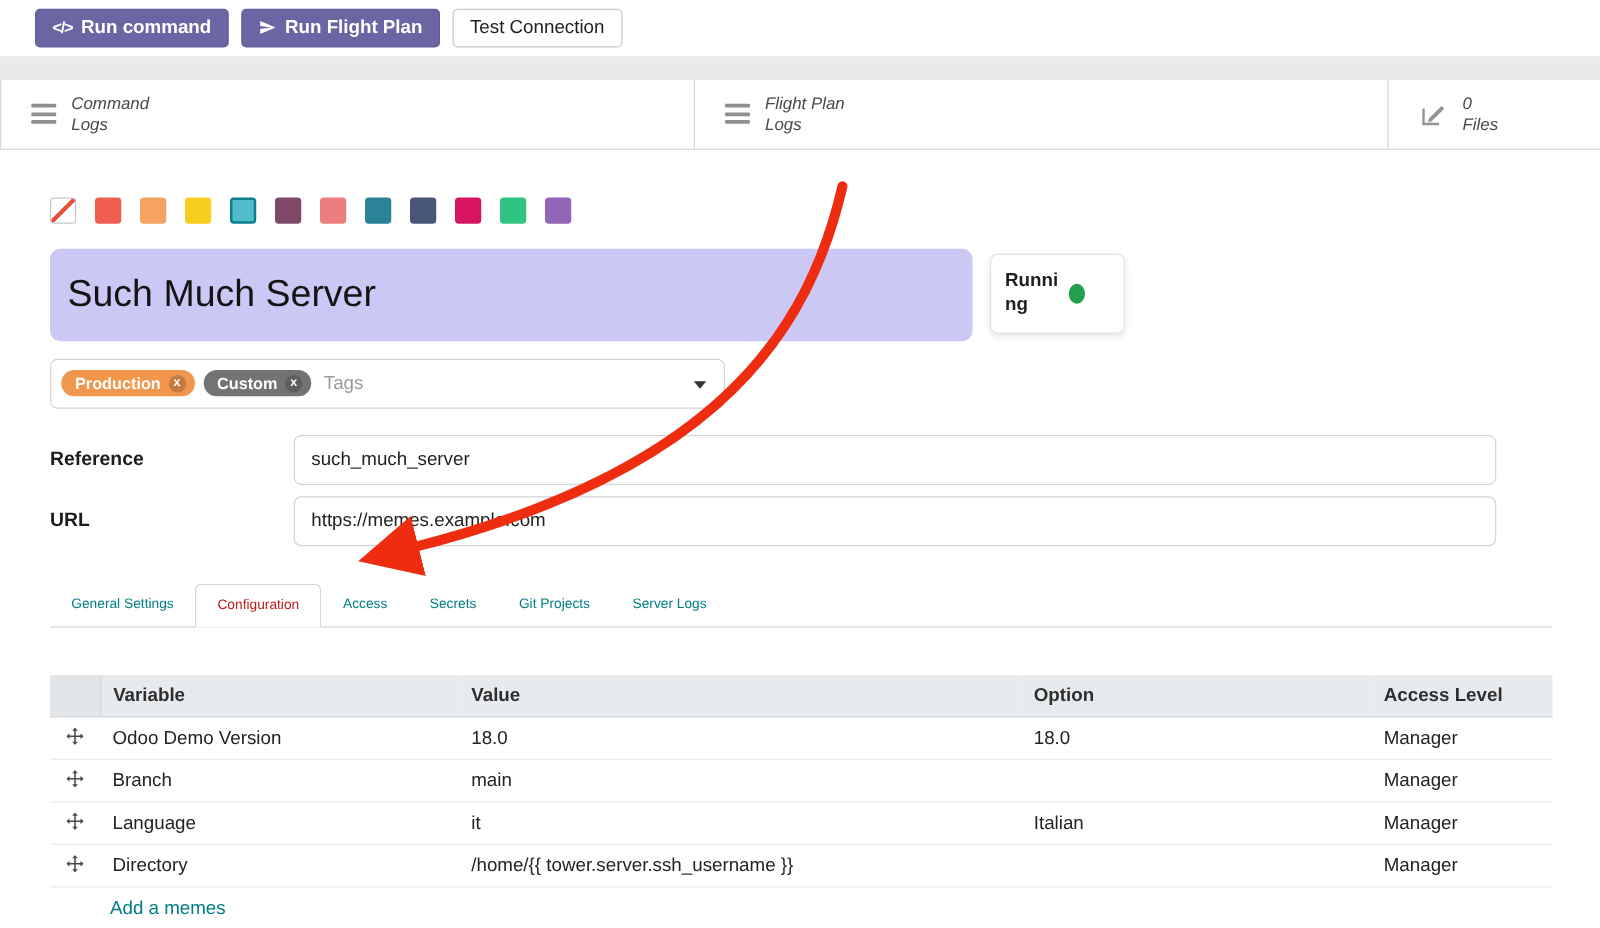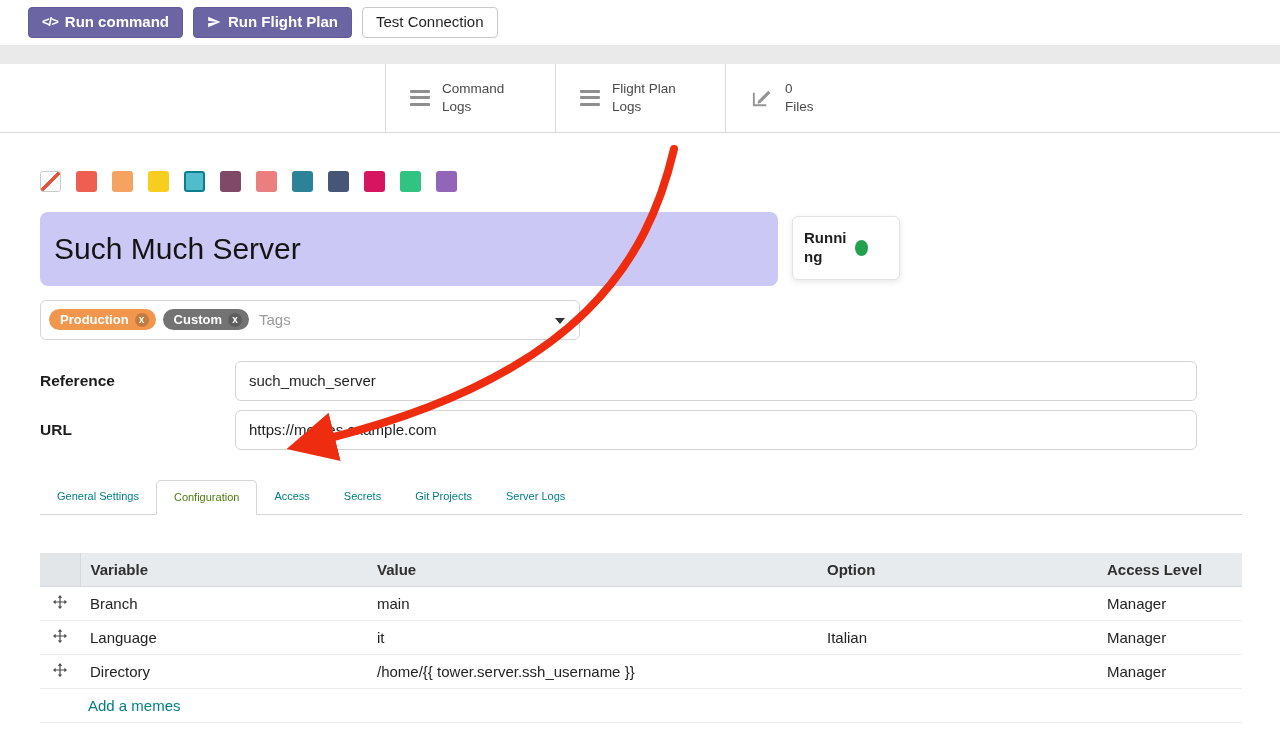--- a/index.html
+++ b/index.html
@@ -10,21 +10,21 @@
   .toolbar { display:flex; gap:10px; align-items:center; padding:7px 0 7px 28px; background:#fff; }
   .btn { font-size:15px; padding:5px 13px; border-radius:4px; border:1px solid transparent; cursor:pointer;
     display:inline-flex; align-items:center; gap:7px; line-height:1.25; }
   .btn-primary { background:#6b66a3; color:#fff; border-color:#615c99; font-weight:700; }
   .btn-secondary { background:#fff; color:#1f1f1f; border-color:#c9c9c9; font-weight:400; }
   .code-glyph { font-weight:700; font-size:13px; letter-spacing:-1px; }
 
   .gray-band { height:19px; background:#eaeaea; }
 
   
-  .stats-row { height:69px; border-bottom:1px solid #d9d9d9; display:flex; justify-content:center; background:#fff; }
+  .stats-row { height:56px; border-bottom:1px solid #d9d9d9; display:flex; justify-content:space-between; background:#fff;font-style:italic; }
   .stat { display:flex; align-items:center; gap:12px; padding:0 24px; border-left:1px solid #d9d9d9; cursor:pointer; min-width:170px; }
   .stat-lines { font-size:13.5px; color:#4a4a4a; line-height:1.3; }
   .icon-menu { display:flex; flex-direction:column; gap:3.5px; }
   .icon-menu i { display:block; width:20px; height:3px; background:#8f8f8f; border-radius:1px; }
 
   .content { padding:0 38px 0 40px; }
 
   
   .swatch-row { margin-top:38px; display:flex; gap:15px; }
   .swatch { width:21px; height:21px; border-radius:3px; cursor:pointer; }
@@ -56,21 +56,21 @@
   .field-row { display:flex; align-items:center; }
   .field-row.first { margin-top:21px; }
   .field-row + .field-row { margin-top:9px; }
   .field-label { width:195px; font-weight:700; font-size:15.5px; color:#1c1c1c; }
   .text-input { flex:1; height:40px; border:1px solid #d4d4d4; border-radius:6px; margin-right:45px;
     display:flex; align-items:center; padding:0 13px; font-size:15px; color:#1f1f1f; cursor:text; }
 
   
   .tabs { margin-top:30px; display:flex; border-bottom:1px solid #d6d6d6; }
   .tab { padding:10px 17px 11px; font-size:11px; color:#017e84; cursor:pointer; margin-bottom:-1px; }
-  .tab.active { background:#fff; color:#4d7c0f; border:1px solid #d6d6d6; border-bottom:1px solid #fff;
+  .tab.active { background:#fff; color:#b91c1c; border:1px solid #d6d6d6; border-bottom:1px solid #fff;
     border-radius:5px 5px 0 0; }
 
   
   table { margin-top:38px; width:100%; border-collapse:collapse; font-size:15px; }
   thead th { background:#e8ebee; text-align:left; font-weight:700; color:#2f2f2f; height:34px;
     padding:0 10px; border-bottom:1px solid #d5d9dc; }
   thead th.handle-col { background:#e3e6e9; border-right:1px solid #d5d9dc; }
   tbody td { height:34px; padding:0 10px; border-bottom:1px solid #ececec; color:#232323; background:#fff; }
   td.handle-cell { text-align:center; cursor:move; }
   .add-line { color:#017e84; cursor:pointer; font-size:15px; }
@@ -219,20 +219,31 @@
         <th>Access Level</th>
       </tr>
     </thead>
     <tbody>
       <tr>
         <td class="handle-cell">
           <svg width="14" height="14" viewBox="0 0 16 16">
               <path fill="#4a4a4a" d="M8 0 L10.5 3 H5.5 Z M8 16 L5.5 13 H10.5 Z M0 8 L3 5.5 V10.5 Z M16 8 L13 10.5 V5.5 Z M7.3 3 H8.7 V13 H7.3 Z M3 7.3 H13 V8.7 H3 Z"></path>
             </svg>
         </td>
+        <td>Odoo Demo Version</td>
+        <td>18.0</td>
+        <td>18.0</td>
+        <td>Manager</td>
+      </tr>
+      <tr>
+        <td class="handle-cell">
+          <svg width="14" height="14" viewBox="0 0 16 16">
+              <path fill="#4a4a4a" d="M8 0 L10.5 3 H5.5 Z M8 16 L5.5 13 H10.5 Z M0 8 L3 5.5 V10.5 Z M16 8 L13 10.5 V5.5 Z M7.3 3 H8.7 V13 H7.3 Z M3 7.3 H13 V8.7 H3 Z"></path>
+            </svg>
+        </td>
         <td>Branch</td>
         <td>main</td>
         <td></td>
         <td>Manager</td>
       </tr>
       <tr>
         <td class="handle-cell">
           <svg width="14" height="14" viewBox="0 0 16 16">
               <path fill="#4a4a4a" d="M8 0 L10.5 3 H5.5 Z M8 16 L5.5 13 H10.5 Z M0 8 L3 5.5 V10.5 Z M16 8 L13 10.5 V5.5 Z M7.3 3 H8.7 V13 H7.3 Z M3 7.3 H13 V8.7 H3 Z"></path>
             </svg>

